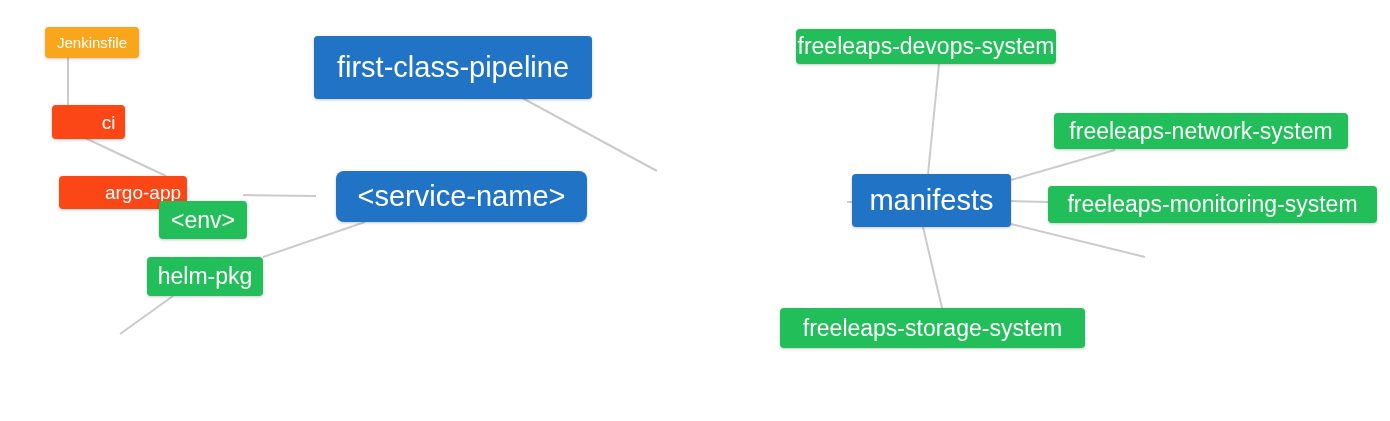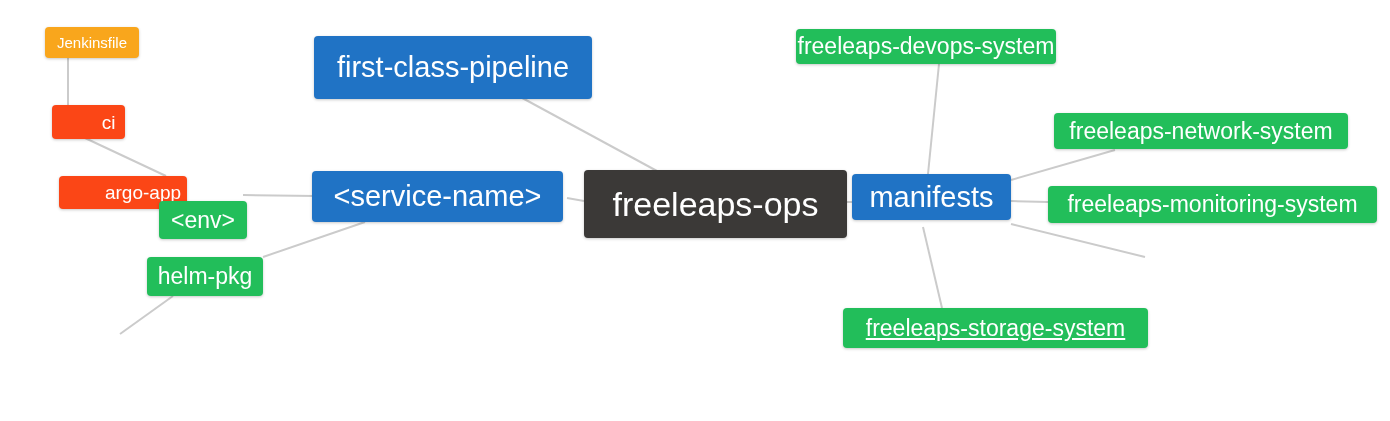--- a/index.html
+++ b/index.html
@@ -51,30 +51,30 @@
   .sz-md { font-size: 23px; }
   .sz-sm { font-size: 19px; }
   .sz-xs { font-size: 15px; margin-left: 24px; }
 
   
   #n-jenkinsfile   { left: 21px;   top: 27px;  width: 94px;  height: 31px; }
   #n-ci            { left: 52px;   top: 105px; width: 33px;  height: 34px; }
   #n-argo-app      { left: 31px;   top: 176px; width: 88px;  height: 33px; margin-left: 28px; }
   #n-env           { left: 159px;  top: 176px; width: 88px;  height: 38px; margin-top: 25px; }
   #n-pipeline      { left: 314px;  top: 36px;  width: 278px; height: 63px; }
-  #n-service-name  { left: 312px;  top: 171px; width: 251px; height: 51px; }
+  #n-service-name  { left: 336px;  top: 171px; width: 251px; height: 51px; border-radius: 8px; }
   #n-helm-pkg      { left: 147px;  top: 257px; width: 116px; height: 39px; }
   #n-values        { left: 7px;    top: 334px; width: 170px; height: 32px; }
   #n-ops           { left: 584px;  top: 170px; width: 263px; height: 68px; }
-  #n-manifests     { left: 852px;  top: 174px; width: 159px; height: 46px; }
+  #n-manifests     { left: 852px;  top: 174px; width: 159px; height: 53px; }
   #n-devops        { left: 796px;  top: 29px;  width: 260px; height: 35px; }
   #n-network       { left: 1054px; top: 113px; width: 294px; height: 36px; }
   #n-monitoring    { left: 1048px; top: 186px; width: 329px; height: 37px; }
   #n-controls      { left: 1062px; top: 257px; width: 293px; height: 37px; }
-  #n-storage       { left: 843px;  top: 308px; width: 305px; height: 40px; text-decoration: underline; }
+  #n-storage       { left: 780px;  top: 308px; width: 305px; height: 40px; }
 </style>
 </head>
 <body>
 
 <div class="canvas">
 
   <svg class="edges" viewBox="0 0 1390 421" xmlns="http://www.w3.org/2000/svg">
     <line x1="68" y1="58" x2="68" y2="105"></line>
     <line x1="85" y1="138" x2="166" y2="176"></line>
     <line x1="123" y1="192" x2="159" y2="193"></line>
@@ -91,20 +91,19 @@
     <line x1="923" y1="227" x2="942" y2="308"></line>
   </svg>
 
   <div id="n-jenkinsfile" class="node c-warning sz-xs">Jenkinsfile</div>
   <div id="n-ci" class="node c-danger  sz-sm">ci</div>
   <div id="n-argo-app" class="node c-danger  sz-sm">argo-app</div>
   <div id="n-env" class="node c-success sz-md">&lt;env&gt;</div>
   <div id="n-pipeline" class="node c-primary sz-lg">first-class-pipeline</div>
   <div id="n-service-name" class="node c-primary sz-lg">&lt;service-name&gt;</div>
   <div id="n-helm-pkg" class="node c-success sz-md">helm-pkg</div>
-  <div id="n-ops" class="node c-root    sz-xl">freeleaps-ops</div>
   <div id="n-manifests" class="node c-primary sz-lg">manifests</div>
   <div id="n-devops" class="node c-success sz-md">freeleaps-devops-system</div>
   <div id="n-network" class="node c-success sz-md">freeleaps-network-system</div>
   <div id="n-monitoring" class="node c-success sz-md">freeleaps-monitoring-system</div>
   <div id="n-storage" class="node c-success sz-md">freeleaps-storage-system</div>
 
 </div>
 
 </body></html>

